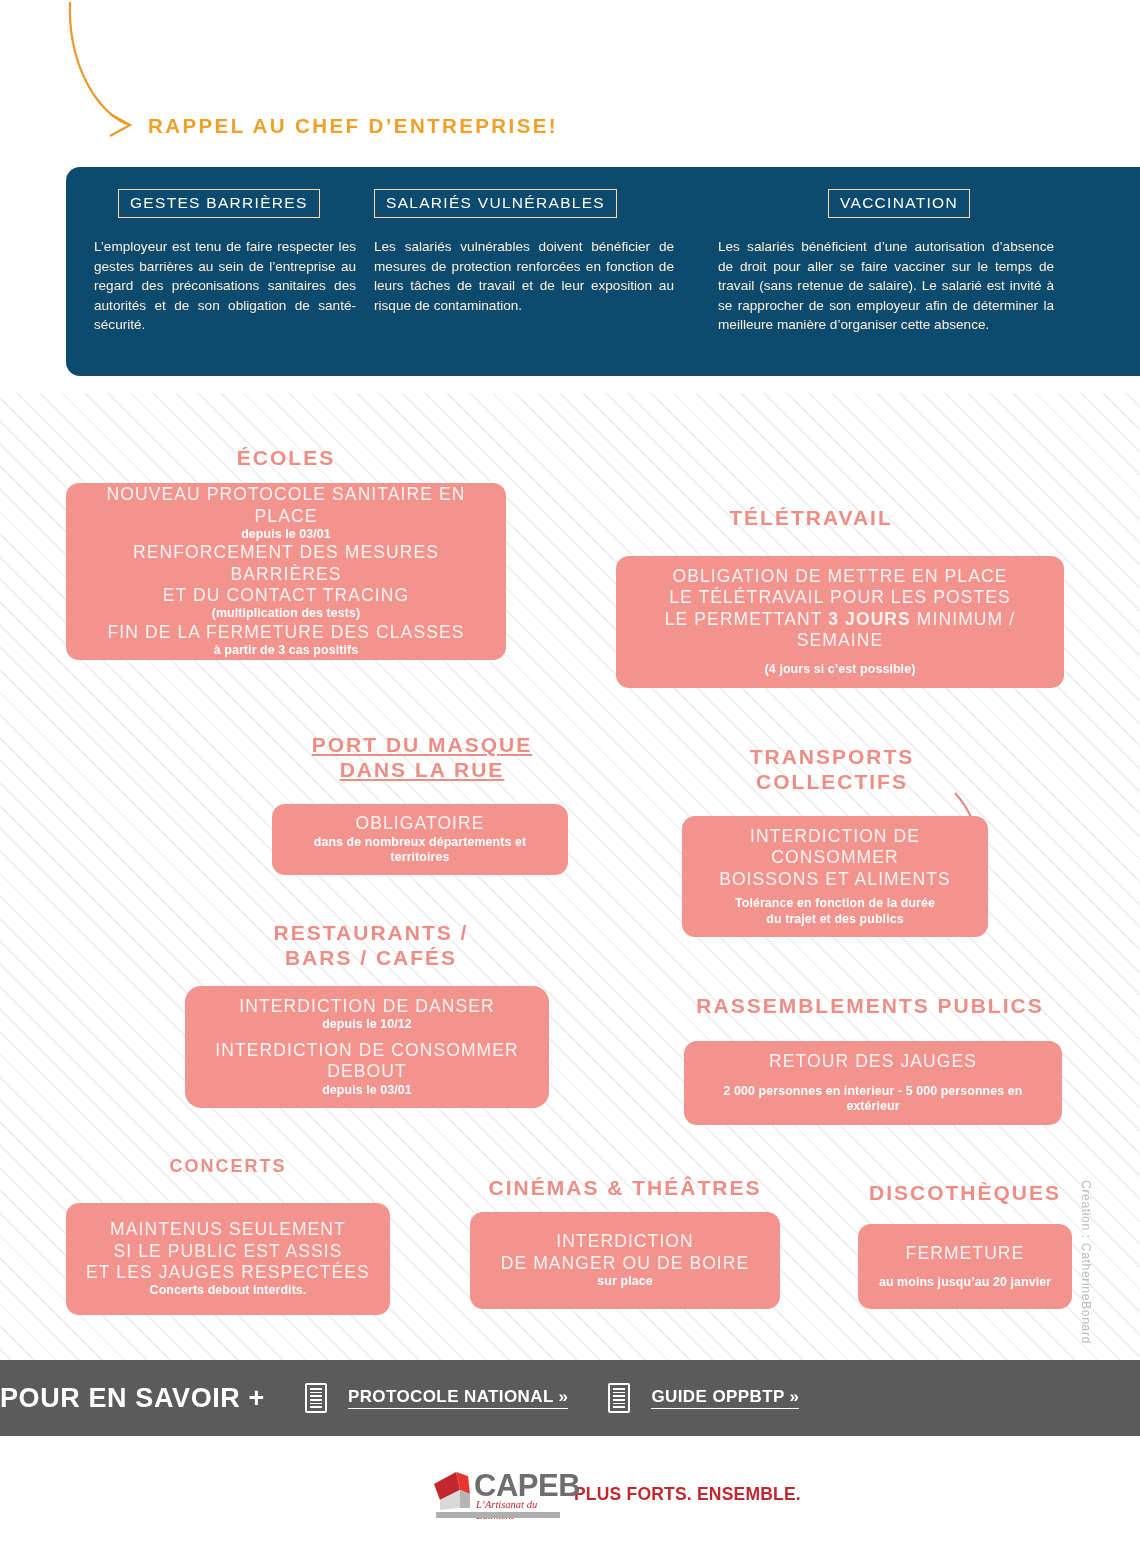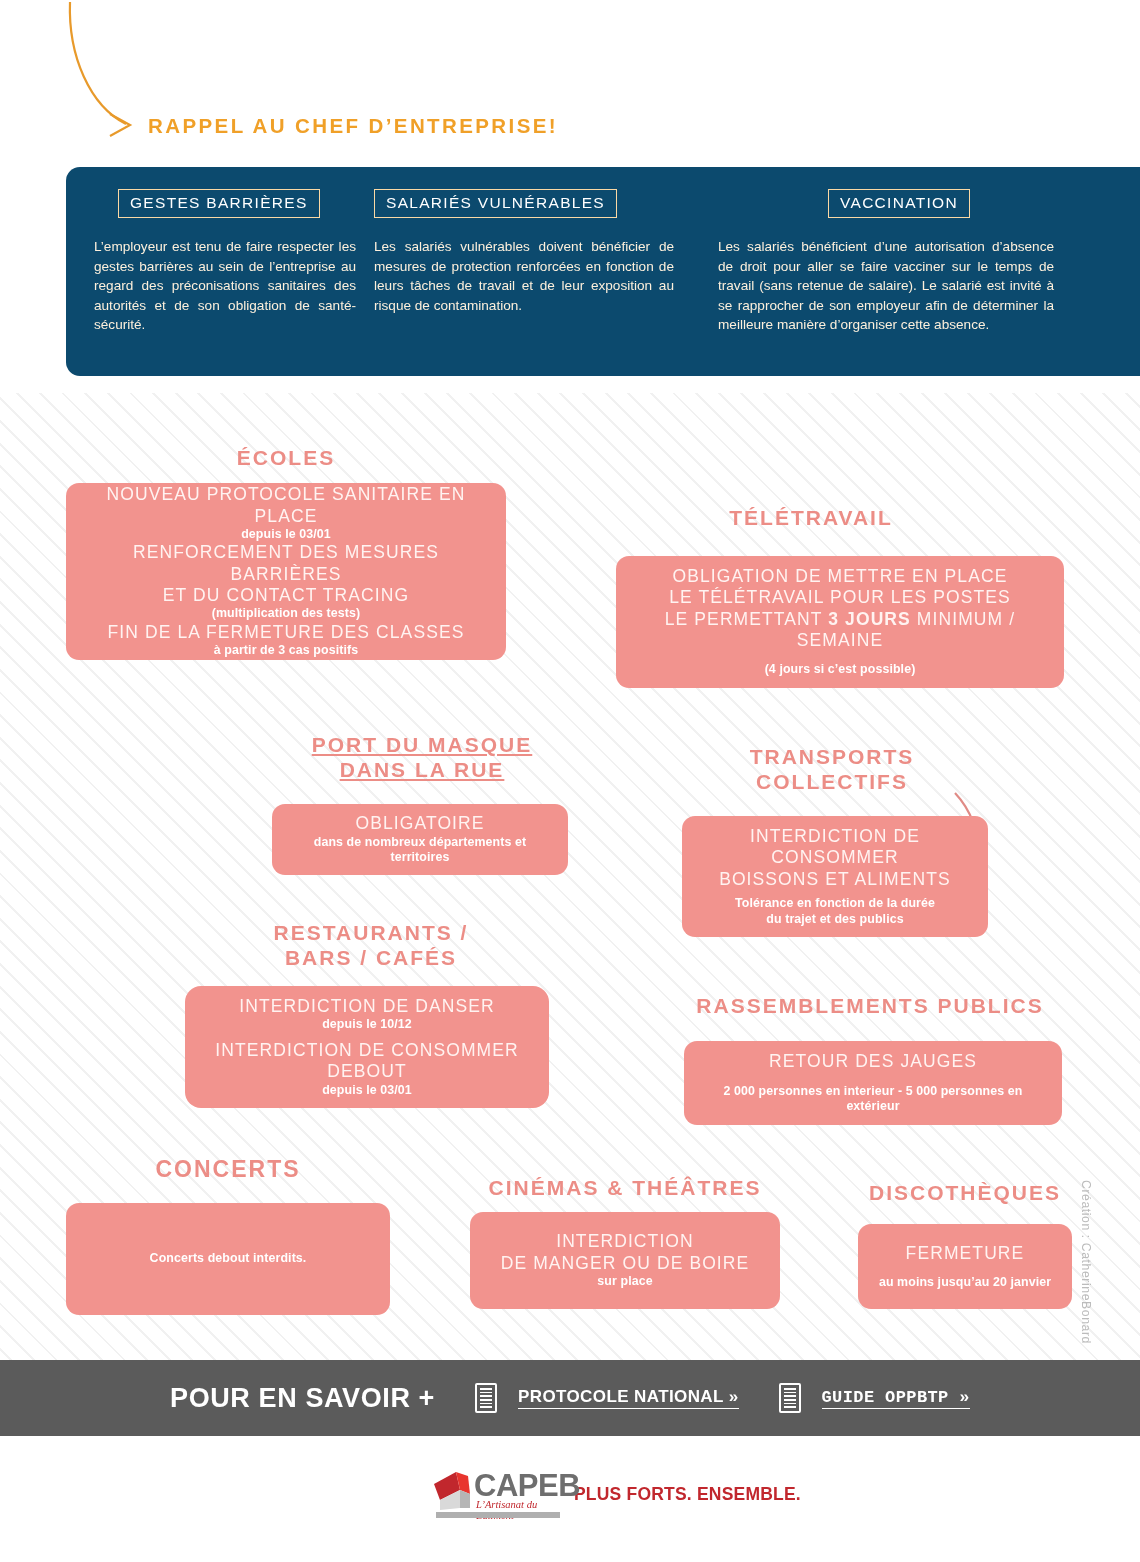--- a/index.html
+++ b/index.html
@@ -154,21 +154,20 @@
     left: 0; top: 1360px;
     width: 1140px; height: 76px;
     background: #5B5B5B;
   }
   #dark-bar-inner {
     position: absolute;
     left: 0; top: 0; width: 1140px; height: 76px;
     display: flex;
     align-items: center;
     gap: 26px;
-    justify-content: center;
   }
   #savoir-label {
     color: #ffffff;
     font-size: 27px;
     font-weight: bold;
     letter-spacing: .6px;
   }
   .link-item {
     display: flex;
     align-items: center;
@@ -351,22 +350,25 @@
     </div>
   </div>
 
   <div class="sec-title" style="left:660px; top:601px; width:420px; font-size:21px;">RASSEMBLEMENTS PUBLICS</div>
   <div class="card" style="left:684px; top:648px; width:378px; height:84px;">
     <div class="big">RETOUR DES JAUGES</div>
     <div class="gap-b"></div>
     <div class="small">2 000 personnes en interieur - 5 000 personnes en extérieur</div>
   </div>
 
-  <div class="sec-title" style="left:66px; top:763px; width:324px; font-size:23px;">CONCERTS</div>
+  <div class="sec-title" style="left:66px; top:763px; width:324px; font-size:18px;">CONCERTS</div>
   <div class="card" style="left:66px; top:810px; width:324px; height:112px;">
+    <div class="big" style="white-space:pre-line">MAINTENUS SEULEMENT
+SI LE PUBLIC EST ASSIS
+ET LES JAUGES RESPECTÉES</div>
     <div class="small">Concerts debout interdits.</div>
   </div>
 
   <div class="sec-title" style="left:470px; top:783px; width:310px; font-size:21px;">CINÉMAS &amp; THÉÂTRES</div>
   <div class="card" style="left:470px; top:819px; width:310px; height:97px;">
     <div class="big" style="white-space:pre-line">INTERDICTION
 DE MANGER OU DE BOIRE</div>
     <div class="small">sur place</div>
   </div>
 
@@ -389,21 +391,21 @@
         <i></i>
           <i></i>
           <i></i>
           <i></i>
           <i></i>
           <i></i>
       </span>
       <span class="link-text">PROTOCOLE NATIONAL »</span>
     </a>
 
-    <a class="link-item" href="#" style="text-decoration:none;font-family:Liberation Mono, monospace;">
+    <a class="link-item" href="#" style="text-decoration:none;">
       <span class="doc-icon">
         <i></i>
           <i></i>
           <i></i>
           <i></i>
           <i></i>
           <i></i>
       </span>
       <span class="link-text">GUIDE OPPBTP »</span>
     </a>

